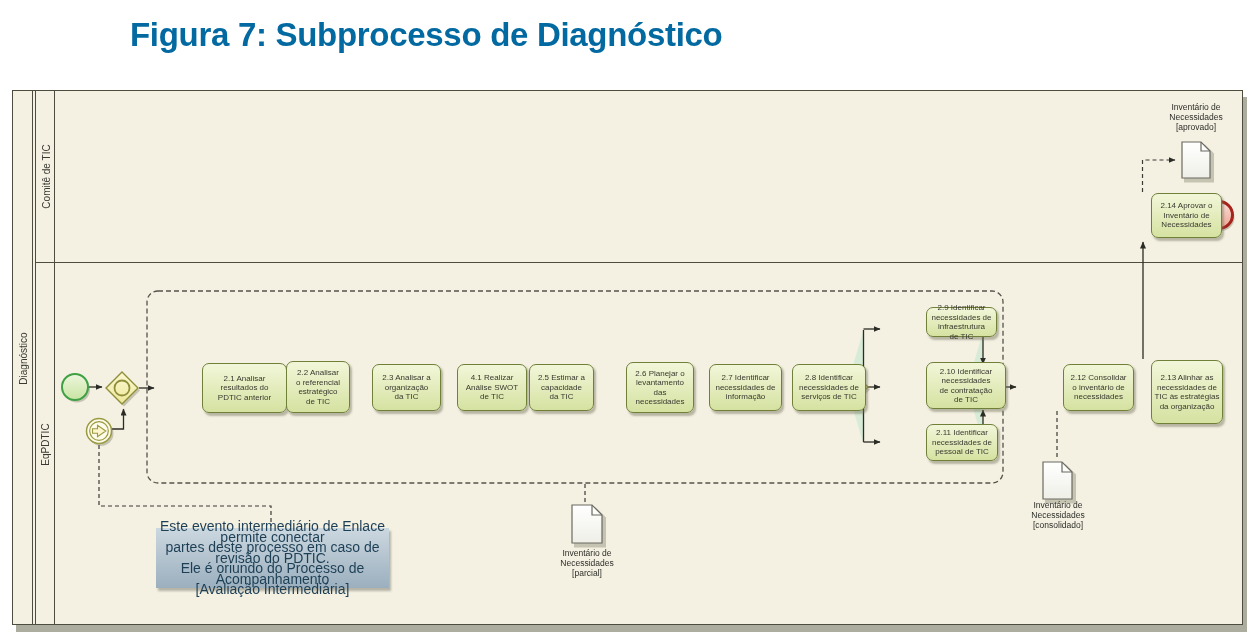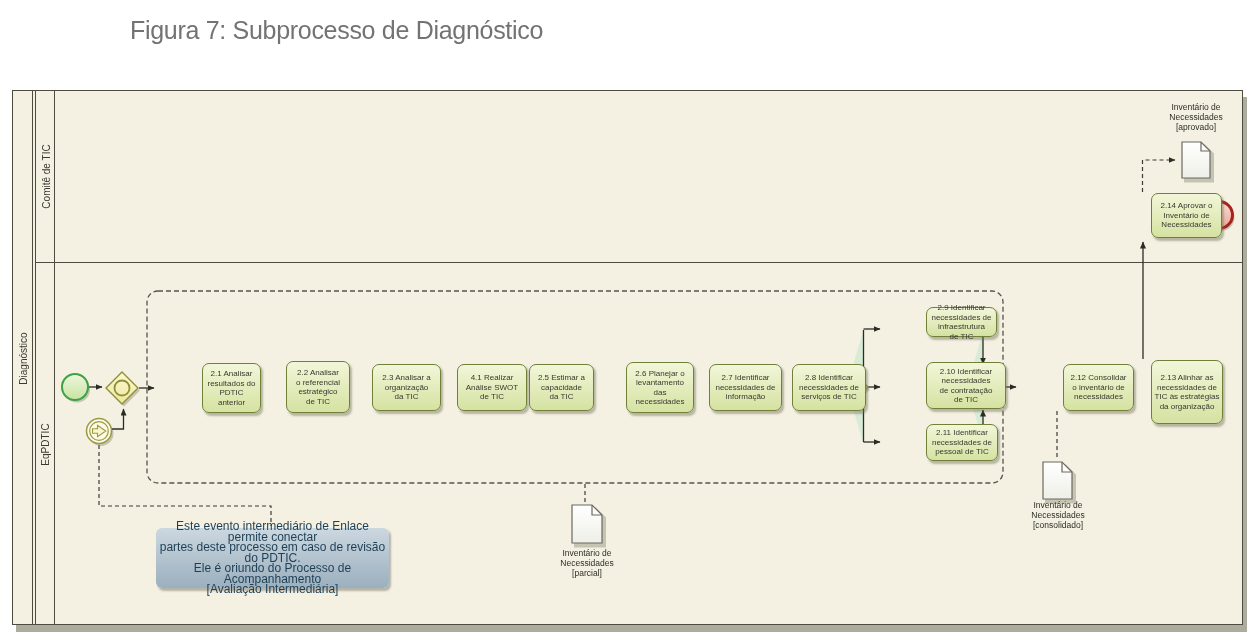--- a/index.html
+++ b/index.html
@@ -1,19 +1,19 @@
 <!DOCTYPE html>
 <html><head>
 <meta charset="utf-8">
 <style>
   html,body{margin:0;padding:0;background:#fff;}
   #stage{position:relative;width:1252px;height:634px;background:#ffffff;overflow:hidden;
          font-family:"Liberation Sans",sans-serif;}
-  .title{position:absolute;left:130px;top:16px;font-size:25px;font-weight:400;
-         letter-spacing:-0.3px;color:#737373;}
+  .title{position:absolute;left:130px;top:16px;font-size:33px;font-weight:700;
+         letter-spacing:-0.3px;color:#0369a1;}
   
   .pool{position:absolute;left:12px;top:90px;width:1231px;height:535px;
         background:#f4f1e3;border:1.5px solid #4d4c3f;box-sizing:border-box;
         box-shadow:4px 7px 0 #adad9f;}
   .poolcol{position:absolute;left:0;top:0;width:20px;height:100%;
            border-right:1.5px solid #4d4c3f;box-sizing:border-box;}
   .lanecol{position:absolute;left:22px;top:0;width:20px;height:100%;
            border-left:1px solid #4d4c3f;border-right:1.5px solid #4d4c3f;box-sizing:border-box;}
   .lanediv{position:absolute;left:22px;top:171px;right:0;height:0;
            border-top:1.5px solid #4d4c3f;}
@@ -22,23 +22,23 @@
   
   .task{position:absolute;display:flex;align-items:center;justify-content:center;
         text-align:center;white-space:pre-line;font-size:8px;line-height:9.5px;color:#39392f;
         background:linear-gradient(180deg,#f2f6d9 0%,#d5e2a1 100%);
         border:1px solid #708038;border-radius:7px;box-sizing:border-box;
         box-shadow:2px 2.5px 2px rgba(110,110,85,0.45);padding:2px;margin-left:44px;}
   .doclabel{position:absolute;text-align:center;white-space:pre-line;
             font-size:8.5px;line-height:10px;color:#2e2e28;}
   .annotation{position:absolute;left:156px;top:528px;width:233px;height:60px;
               display:flex;align-items:center;justify-content:center;text-align:center;
-              white-space:pre-line;font-size:12px;line-height:10.5px;color:#1d3f55;
+              white-space:pre-line;font-size:14px;line-height:10.5px;color:#1d3f55;
               background:linear-gradient(180deg,#ccd8e0 0%,#9bafbe 100%);
-              border-radius:6px;box-shadow:2px 2.5px 2px rgba(90,90,80,0.4);box-sizing:border-box;}
+              border-radius:0;box-shadow:2px 2.5px 2px rgba(90,90,80,0.4);box-sizing:border-box;}
   svg{position:absolute;left:0;top:0;}
 </style>
 </head>
 <body>
 
 <div id="stage">
 
   <div class="title">Figura 7: Subprocesso de Diagnóstico</div>
 
   <div class="pool">
@@ -165,21 +165,21 @@
         <path d="M572,505 h20 l10,10 v28 h-30 z"></path>
         <path d="M592,505 v10 h10" fill="none"></path>
       </g>
       <g>
         <path d="M1043,462 h19 l10,10 v27 h-29 z"></path>
         <path d="M1062,462 v10 h10" fill="none"></path>
       </g>
     </g>
   </svg>
 
-  <div class="task" style="left:158px;top:363px;width:59px;height:50px">2.1 Analisar
+  <div class="task" style="left:158px;top:363px;width:85px;height:50px">2.1 Analisar
 resultados do
 PDTIC anterior</div>
   <div class="task" style="left:242px;top:361px;width:64px;height:52px">2.2 Analisar
 o referencial
 estratégico
 de TIC</div>
   <div class="task" style="left:328px;top:364px;width:69px;height:47px">2.3 Analisar a
 organização
 da TIC</div>
   <div class="task" style="left:413px;top:364px;width:70px;height:47px">4.1 Realizar

